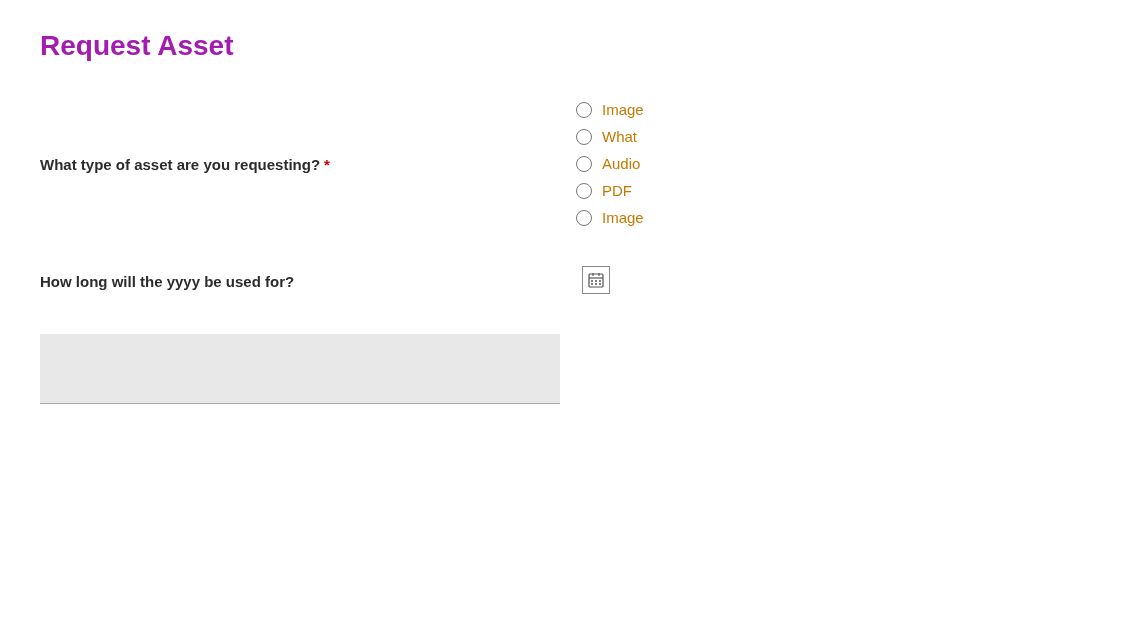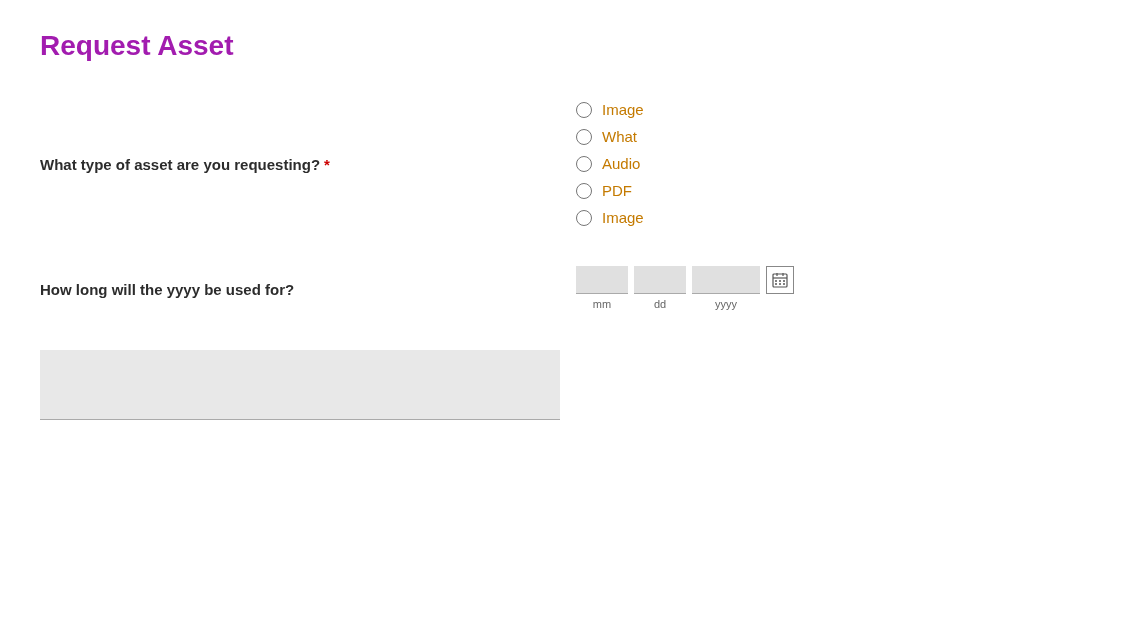--- a/index.html
+++ b/index.html
@@ -176,34 +176,20 @@
     </label>
   </div>
 </div>
 
 <div class="form-section">
   <div class="form-label">
     <span>How long will the yyyy be used for?</span>
   </div>
 
   <div class="date-field-group">
-    <div class="date-inputs">
-      <div class="date-input-wrap">
-        <input type="text" class="date-input" maxlength="2" style="">
-        <span class="date-label">mm</span>
-      </div>
-      <div class="date-input-wrap">
-        <input type="text" class="date-input" maxlength="2" style="">
-        <span class="date-label">dd</span>
-      </div>
-      <div class="date-input-wrap">
-        <input type="text" class="date-input yyyy" maxlength="4" style="">
-        <span class="date-label">yyyy</span>
-      </div>
-    </div>
     <div class="calendar-icon" style="align-self: flex-start; margin-top: 0;">
       <svg viewBox="0 0 16 16" fill="none" stroke="#555" stroke-width="1.2">
         <rect x="1" y="2" width="14" height="13" rx="1" ry="1"></rect>
         <line x1="1" y1="6" x2="15" y2="6"></line>
         <line x1="5" y1="1" x2="5" y2="4"></line>
         <line x1="11" y1="1" x2="11" y2="4"></line>
         <line x1="4" y1="9" x2="4" y2="9" stroke-width="2" stroke-linecap="round"></line>
         <line x1="8" y1="9" x2="8" y2="9" stroke-width="2" stroke-linecap="round"></line>
         <line x1="12" y1="9" x2="12" y2="9" stroke-width="2" stroke-linecap="round"></line>
         <line x1="4" y1="12" x2="4" y2="12" stroke-width="2" stroke-linecap="round"></line>

